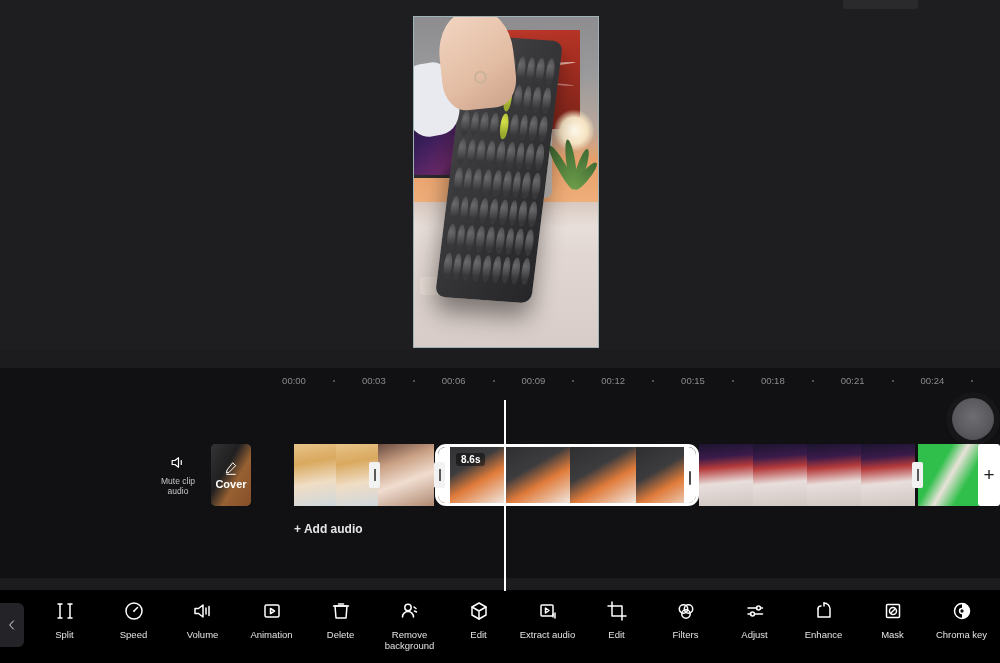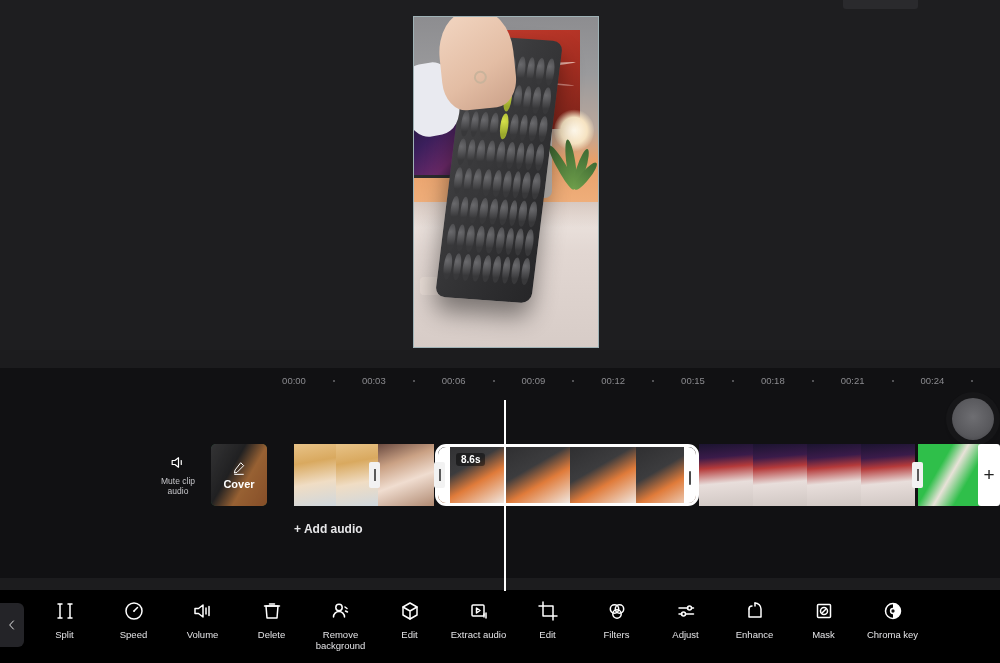--- a/index.html
+++ b/index.html
@@ -51,21 +51,21 @@
   .ruler{position:absolute;left:0;top:0;width:1000px;height:26px;}
   .tick{position:absolute;top:7px;font-size:9.5px;color:#8b8b8f;transform:translateX(-50%);white-space:nowrap;}
   .dot{position:absolute;top:12px;width:2px;height:2px;background:#6a6a6e;border-radius:50%;transform:translateX(-50%);}
   .dial{position:absolute;right:6px;top:30px;width:42px;height:42px;border-radius:50%;
     background:radial-gradient(circle at 50% 45%,#6e6e72 0%,#58585c 62%,#3a3a3e 100%);
     box-shadow:0 0 0 6px #161618,0 2px 6px rgba(0,0,0,.6);cursor:pointer;}
 
   .track-row{position:absolute;left:0;top:76px;width:1000px;height:62px;}
   .mute-clip{position:absolute;left:152px;top:0;width:52px;height:62px;display:flex;flex-direction:column;align-items:center;justify-content:center;gap:5px;cursor:pointer;}
   .mute-label{font-size:8.5px;color:#c6c6ca;line-height:1.15;text-align:center;}
-  .cover{position:absolute;left:211px;top:0;width:56px;height:62px;border-radius:5px;overflow:hidden;cursor:pointer;background:#14532d;}
+  .cover{position:absolute;left:211px;top:0;width:40px;height:62px;border-radius:5px;overflow:hidden;cursor:pointer;background:#14532d;}
   .cover-img{position:absolute;inset:0;background:linear-gradient(120deg,#4a4a4c 0%,#2f2f31 38%,#d98b49 62%,#c0703a 100%);}
   .cover-ov{position:absolute;inset:0;background:rgba(0,0,0,.3);display:flex;flex-direction:column;align-items:center;justify-content:center;gap:2px;}
   .cover-text{font-size:11px;color:#fff;font-weight:600;}
 
   .strip{position:absolute;left:294px;top:0;right:0;height:62px;overflow:hidden;}
   .clip{position:absolute;top:0;height:62px;overflow:hidden;}
   .frames{position:absolute;inset:0;display:flex;}
   .frame{height:100%;flex:0 0 auto;}
   .sel{position:absolute;top:0;height:62px;border:3px solid #fff;border-radius:3px;box-sizing:border-box;overflow:hidden;}
   .handle{position:absolute;top:0;width:12px;height:62px;background:#fff;display:flex;align-items:center;justify-content:center;}
@@ -350,20 +350,31 @@
               <path d="M15 9 L15 15 M18 7.5 L18 16.5"></path>
             </svg>
           </div>
           <div class="tl">
             <div>Volume</div>
           </div>
         </div>
         <div class="tool">
           <div class="ic">
             <svg viewBox="0 0 24 24" width="24" height="24">
+              <rect x="5" y="6" width="14" height="12" rx="1.5"></rect>
+              <path d="M10.5 9.5 L14.5 12 L10.5 14.5 Z"></path>
+            </svg>
+          </div>
+          <div class="tl">
+            <div>Animation</div>
+          </div>
+        </div>
+        <div class="tool">
+          <div class="ic">
+            <svg viewBox="0 0 24 24" width="24" height="24">
               <path d="M6 7 h12 L17 19 H7 Z"></path>
               <path d="M9.5 5 h5"></path>
               <path d="M4.5 7 h15"></path>
             </svg>
           </div>
           <div class="tl">
             <div>Delete</div>
           </div>
         </div>
         <div class="tool">

